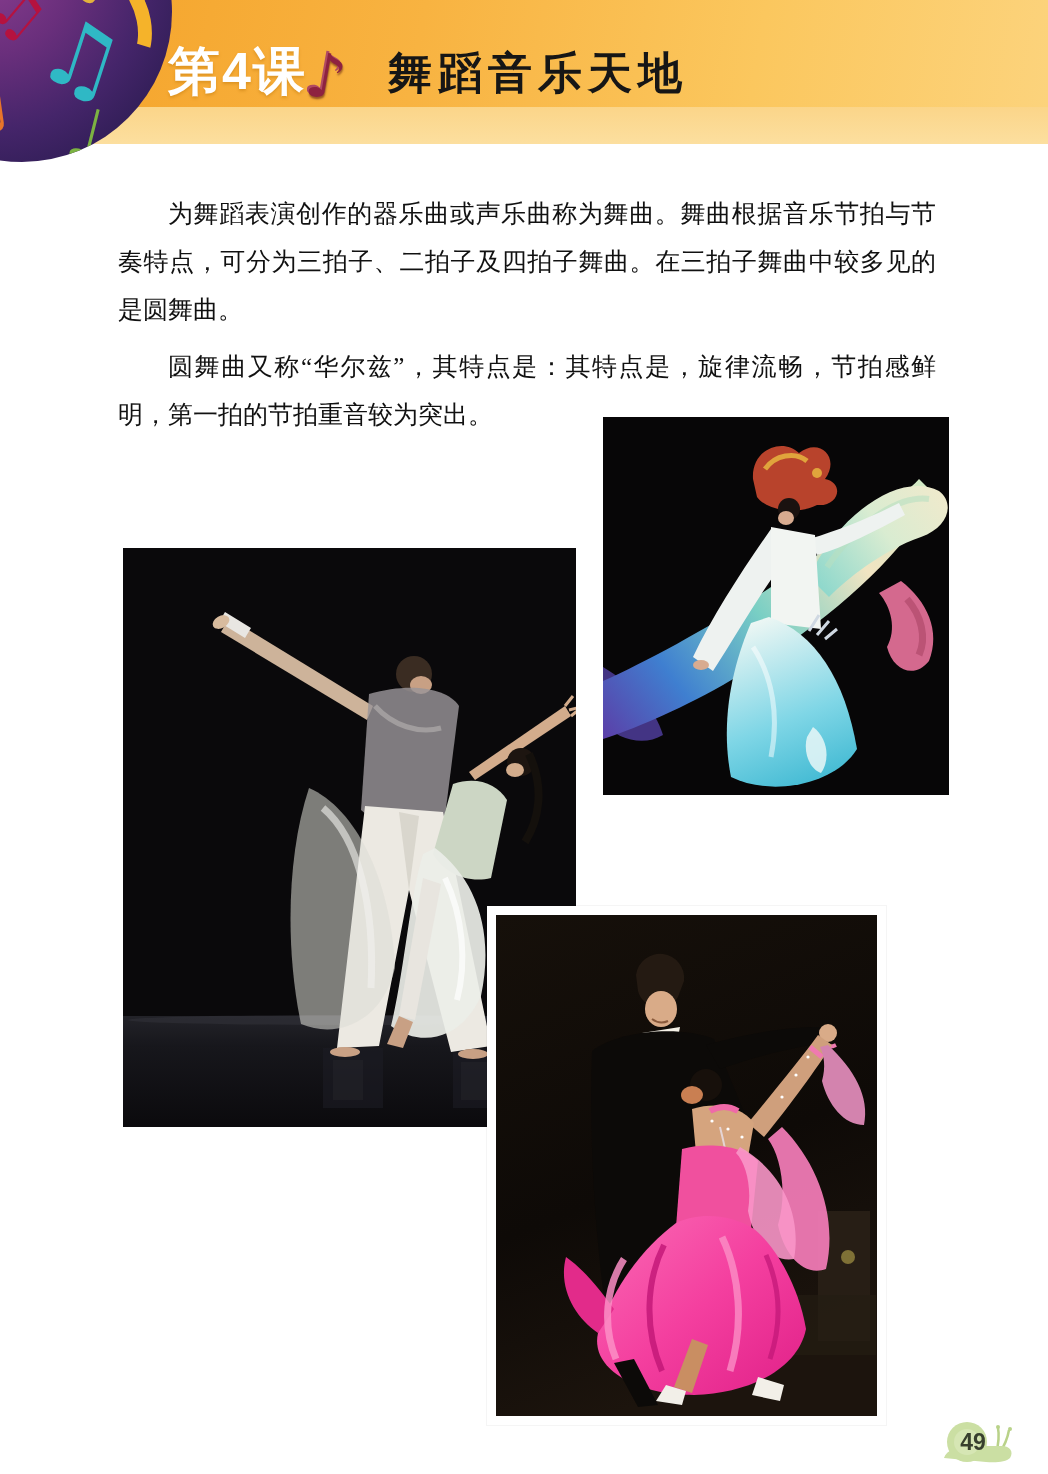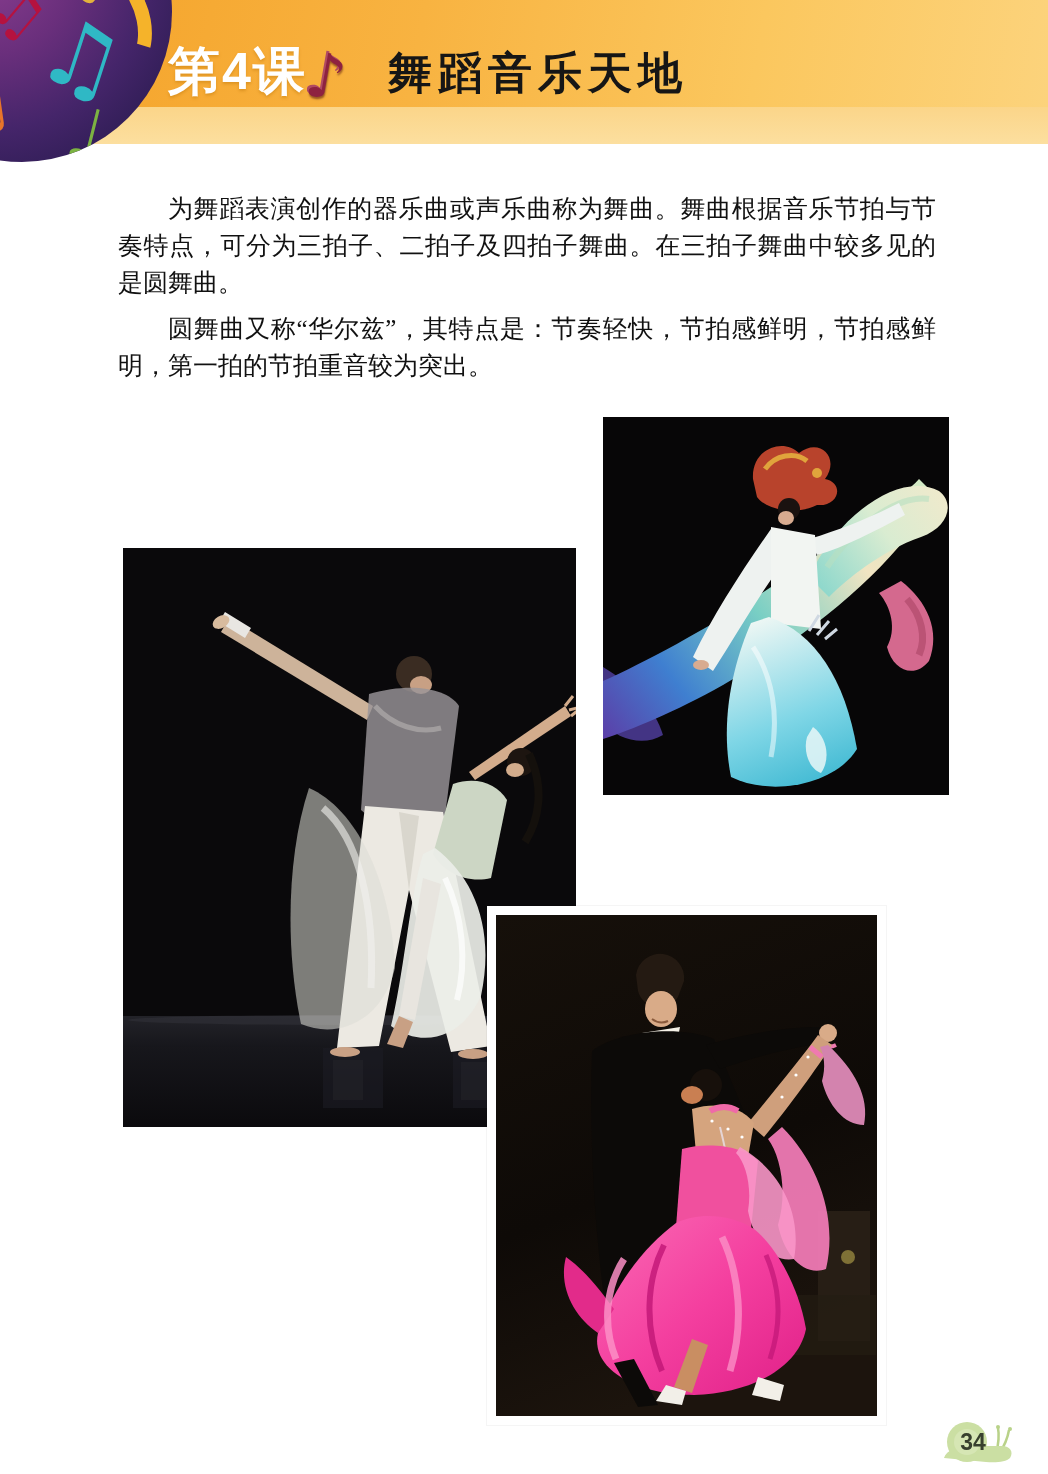--- a/index.html
+++ b/index.html
@@ -57,21 +57,21 @@
   }
   .title{
     position:absolute;left:388px;top:50px;z-index:6;
     font-family:Liberation Serif, serif;
     font-weight:bold;font-size:44px;line-height:1.1;color:#161616;
     letter-spacing:6px;
   }
   
   .bodytext{
     position:absolute;left:118px;top:190px;width:818px;
-    font-size:25px;line-height:37px;color:#111111;
+    font-size:25px;line-height:48px;color:#111111;
     text-align:justify;
   }
   .bodytext p{margin:0;text-indent:2em;}
   .bodytext p + p{margin-top:9px;}
   
   .photo{position:absolute;display:block;}
   .photo svg{display:block;}
   .fig-classical{left:603px;top:417px;width:346px;height:378px;z-index:2;}
   .fig-ballet{left:123px;top:548px;width:453px;height:579px;z-index:1;}
   .fig-ballroom{
@@ -103,21 +103,21 @@
     <span class="n6">♫</span>
     <i class="swoosh"></i>
   </div>
 
   <div class="lesson">第4课</div>
   <div class="head-note">♪</div>
   <div class="title">舞蹈音乐天地</div>
 
   <div class="bodytext">
     <p>为舞蹈表演创作的器乐曲或声乐曲称为舞曲。舞曲根据音乐节拍与节奏特点，可分为三拍子、二拍子及四拍子舞曲。在三拍子舞曲中较多见的是圆舞曲。</p>
-    <p>圆舞曲又称“华尔兹”，其特点是：节奏轻快，节拍感鲜明，节拍感鲜明，第一拍的节拍重音较为突出。</p>
+    <p>圆舞曲又称“华尔兹”，其特点是：其特点是，旋律流畅，节拍感鲜明，第一拍的节拍重音较为突出。</p>
   </div>
 
   <figure class="photo fig-classical" style="margin:0" aria-label="中国古典舞长绸舞表演（黑色背景，彩色长绸）">
     <svg width="346" height="378" viewBox="0 0 346 378">
       <defs>
         <linearGradient id="ribMain" x1="330" y1="70" x2="0" y2="320" gradientUnits="userSpaceOnUse">
           <stop offset="0" stop-color="#cfe9c4"></stop>
             <stop offset="0.25" stop-color="#f1e4c2"></stop>
           <stop offset="0.52" stop-color="#79cfc4"></stop>
             <stop offset="0.78" stop-color="#3f7fd0"></stop>
@@ -283,15 +283,15 @@
     <svg width="84" height="64" viewBox="0 0 84 64">
       <path d="M60,52 q4,-16 2,-26" stroke="#b9d289" stroke-width="2.5" fill="none"></path>
       <path d="M63,52 q8,-12 10,-24" stroke="#b9d289" stroke-width="2.5" fill="none"></path>
       <circle cx="62" cy="25" r="2" fill="#b9d289"></circle>
       <circle cx="74" cy="27" r="2" fill="#b9d289"></circle>
       <path d="M8,56 C10,48 22,44 36,44 L66,44 C74,44 78,50 74,56 C70,60 60,61 50,60 Z" fill="#cbdfa3"></path>
       <circle cx="31" cy="40" r="20" fill="#cbdfa3"></circle>
       <circle cx="31" cy="40" r="13" fill="#d6e6b4"></circle>
     </svg>
   </div>
-  <div class="pageno">34</div>
+  <div class="pageno">49</div>
 
 </div>
 
 </body></html>

